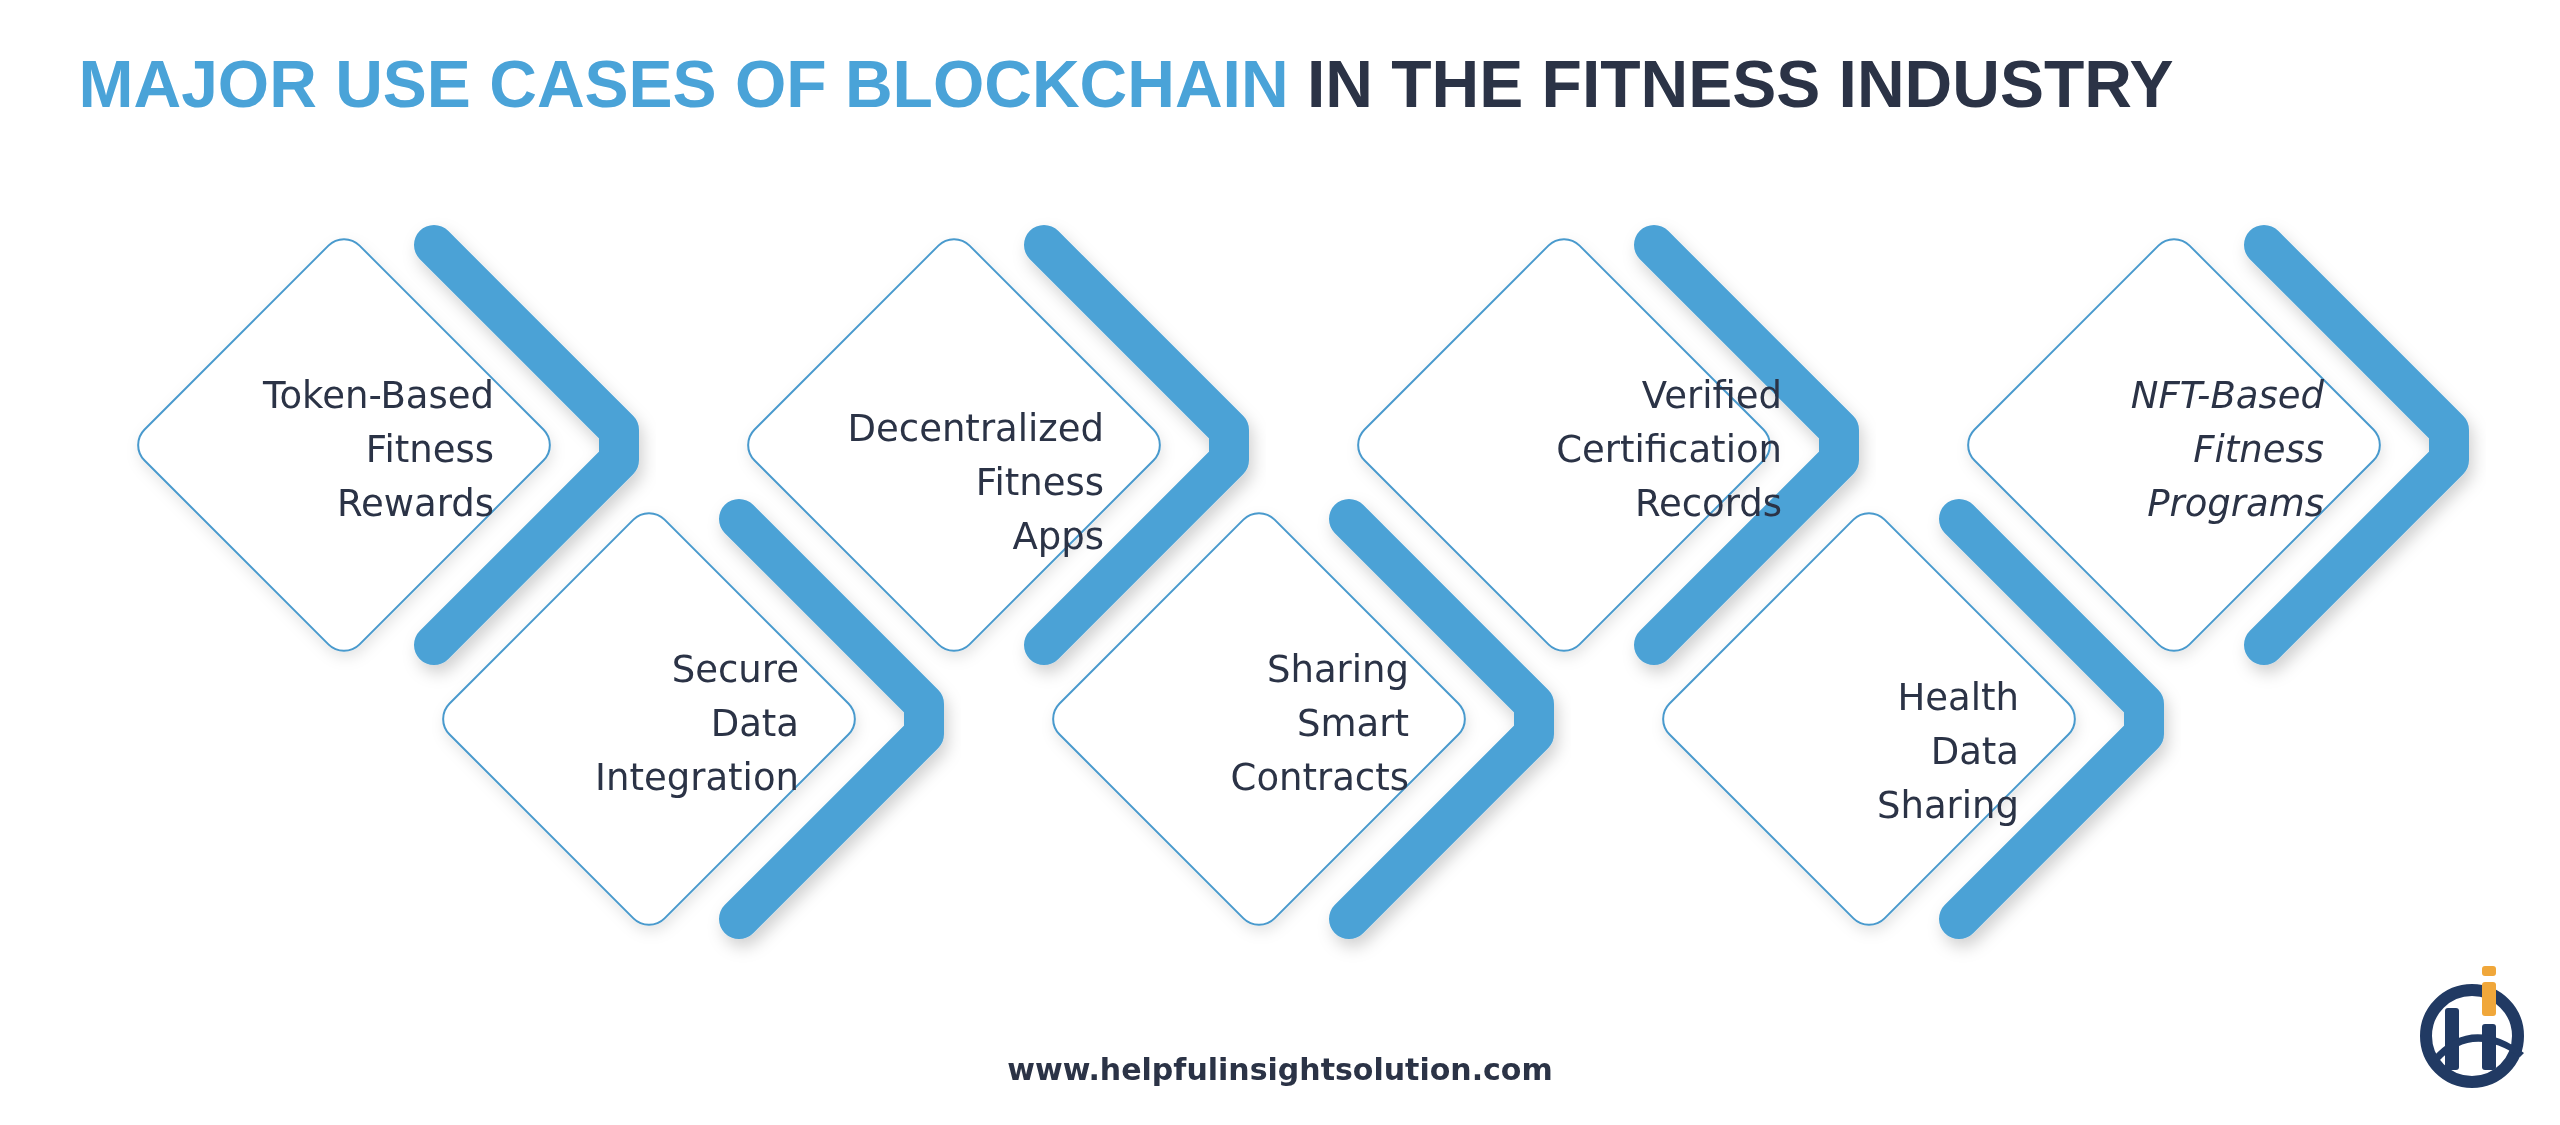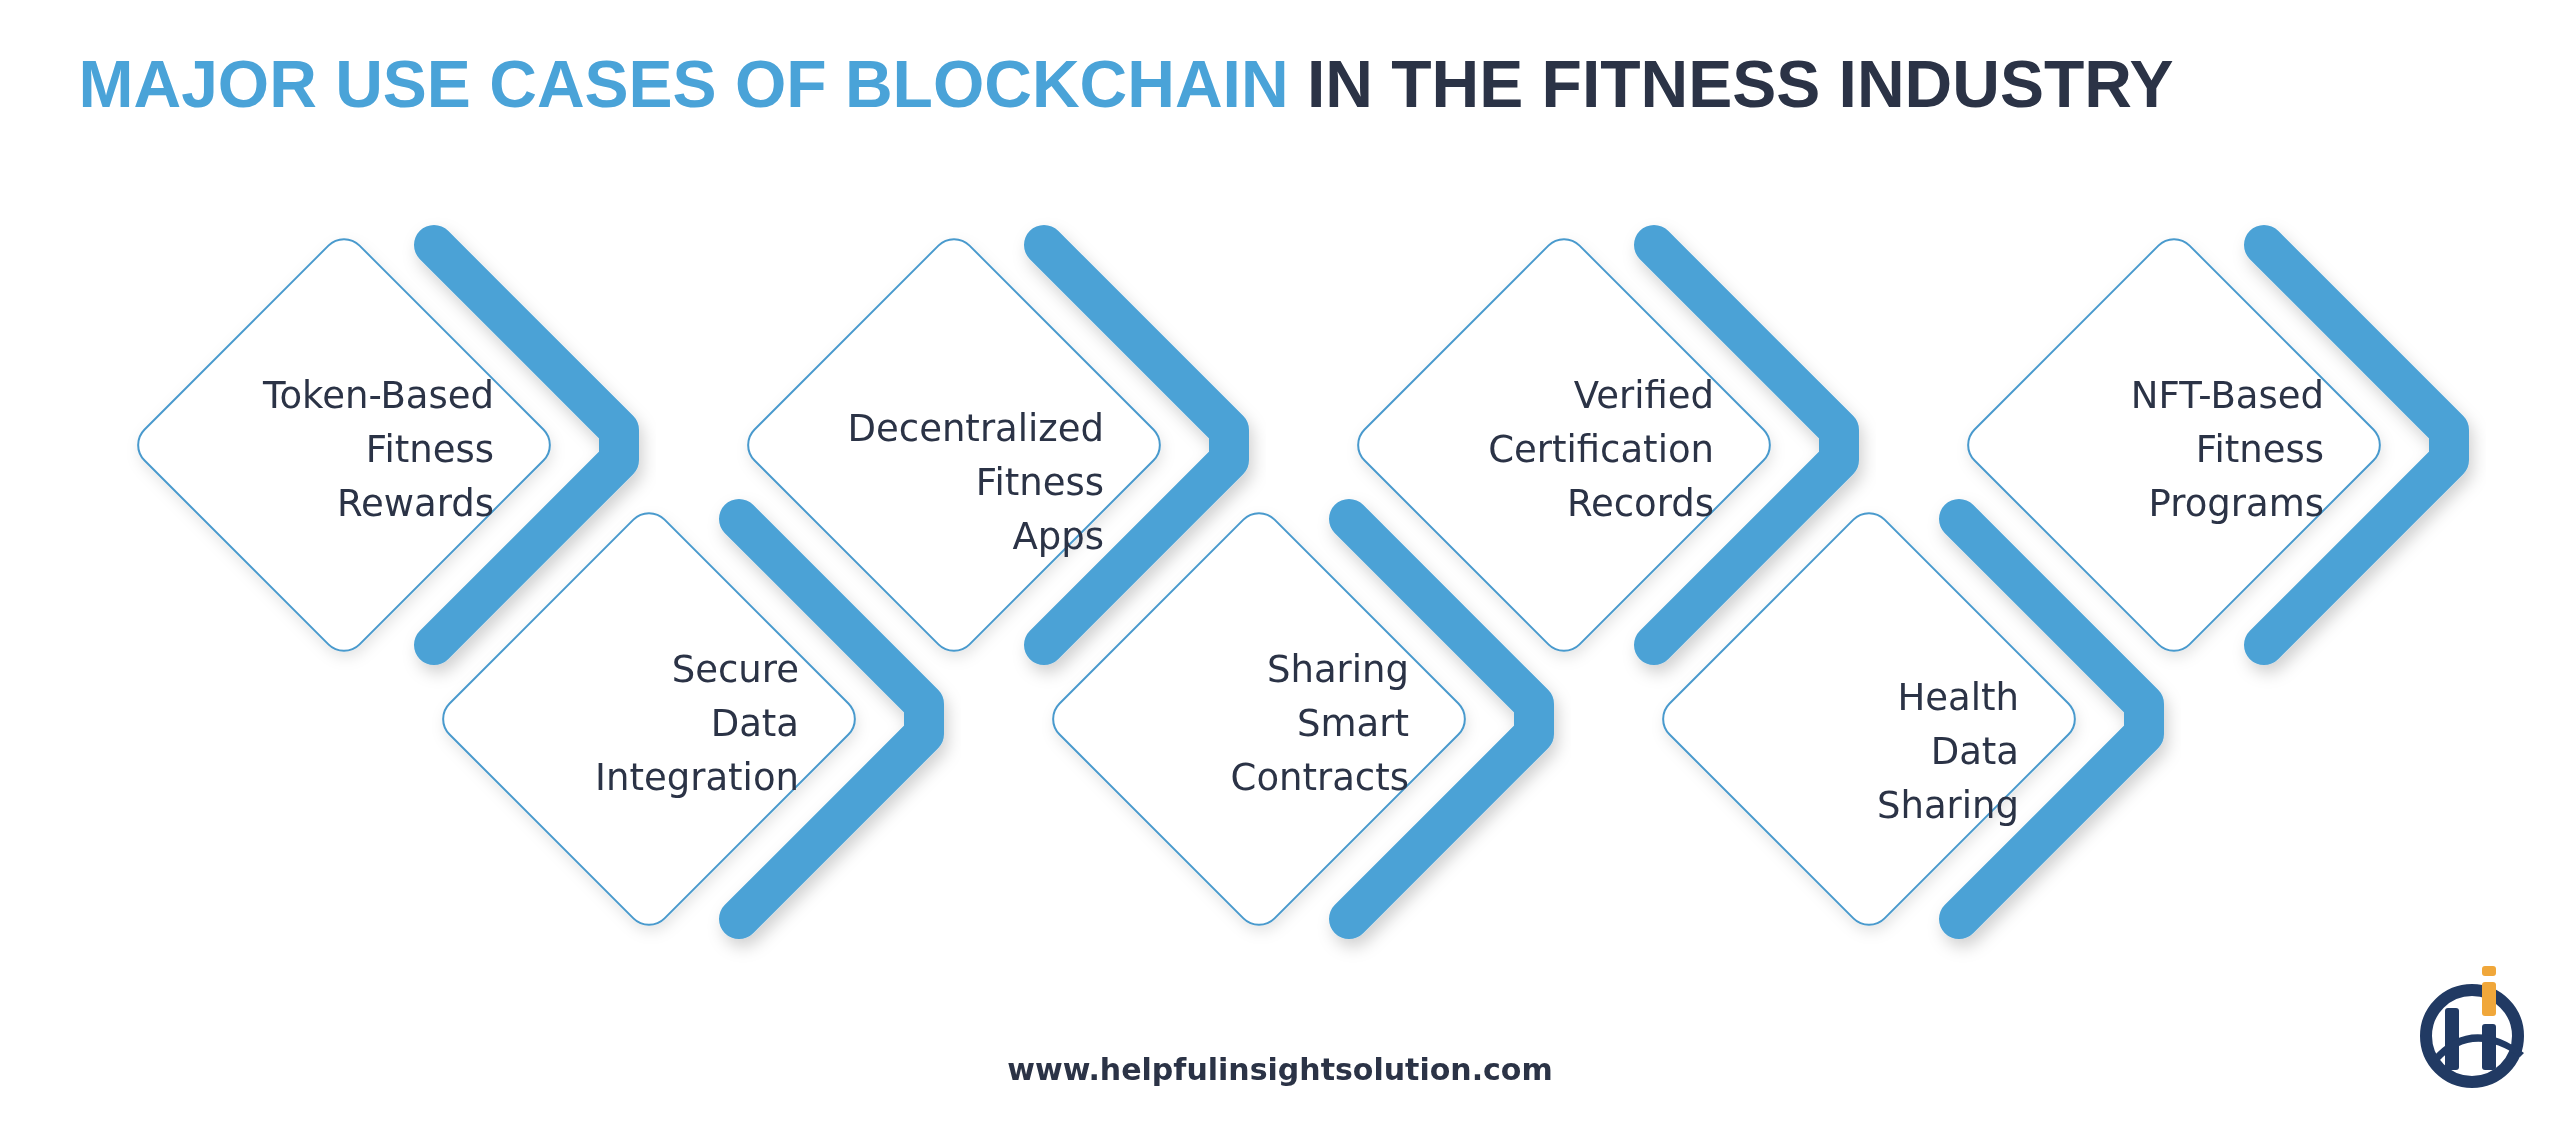--- a/index.html
+++ b/index.html
@@ -133,27 +133,27 @@
 Rewards</div>
 <div class="label" style="left:649px; top:724px;">Secure
 Data
 Integration</div>
 <div class="label" style="left:954px; top:483px;">Decentralized
 Fitness
 Apps</div>
 <div class="label" style="left:1259px; top:724px;">Sharing
 Smart
 Contracts</div>
-<div class="label" style="left:1564px; top:450px;">Verified
+<div class="label" style="left:1632px; top:450px;">Verified
 Certification
 Records</div>
 <div class="label" style="left:1869px; top:752px;">Health
 Data
 Sharing</div>
-<div class="label" style="left:2174px; top:450px;">NFT-Based
+<div class="label" style="left:2174px; top:450px;font-style:italic;">NFT-Based
 Fitness
 Programs</div>
 
 <div class="footer">www.helpfulinsightsolution.com</div>
 
 <svg class="logo" viewBox="0 0 124 134">
 
   <circle cx="60" cy="78" r="46" fill="none" stroke="#213a63" stroke-width="12"></circle>
 
   <rect x="33" y="50" width="14" height="62" rx="3" fill="#213a63"></rect>

